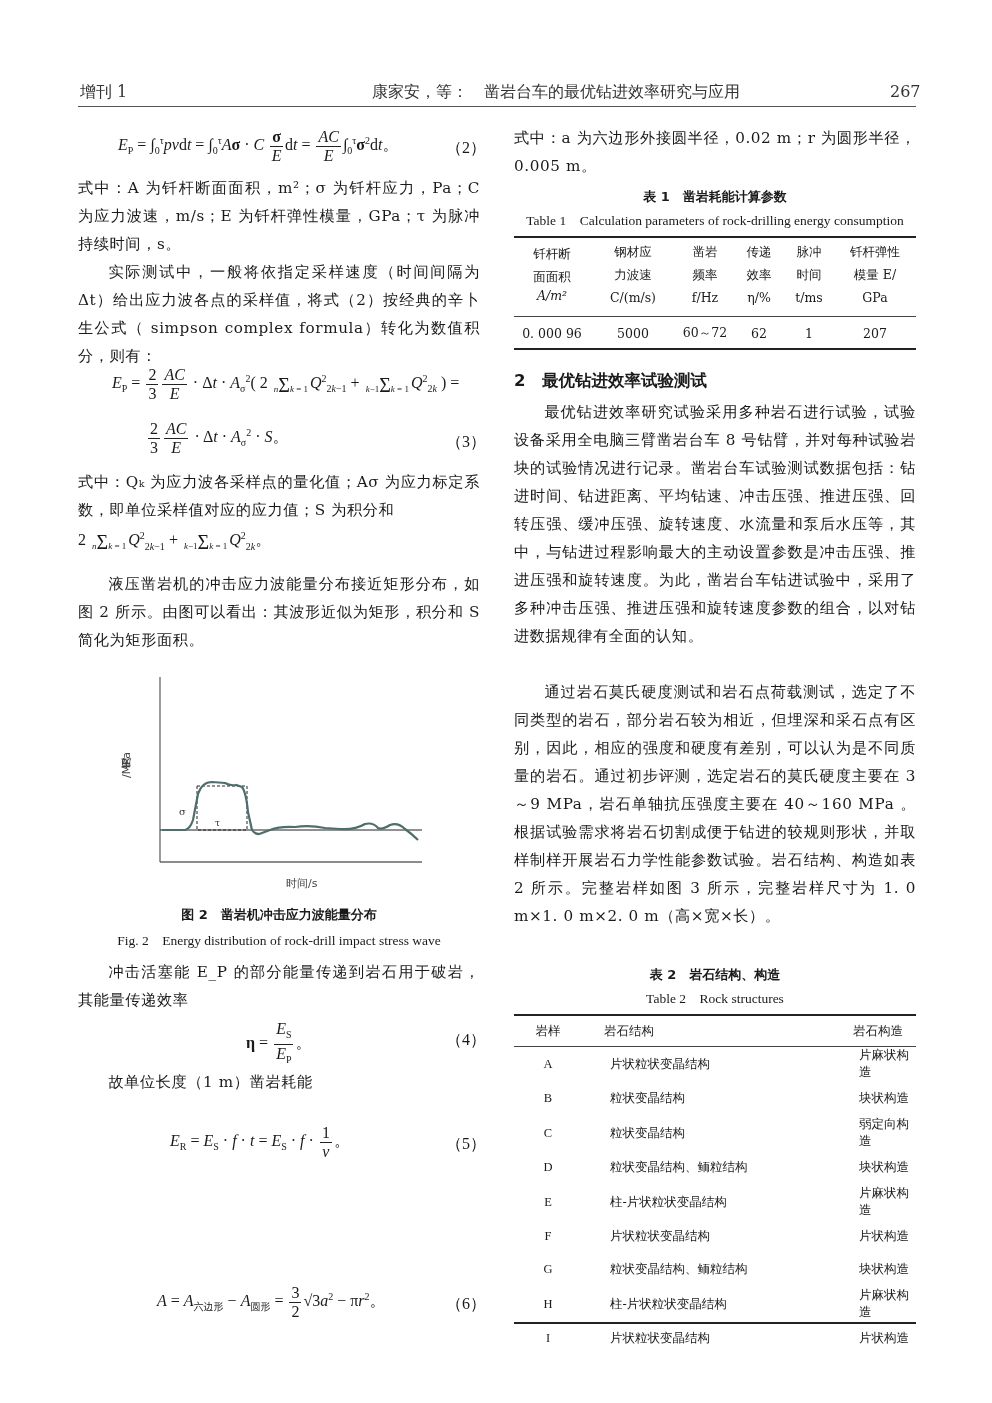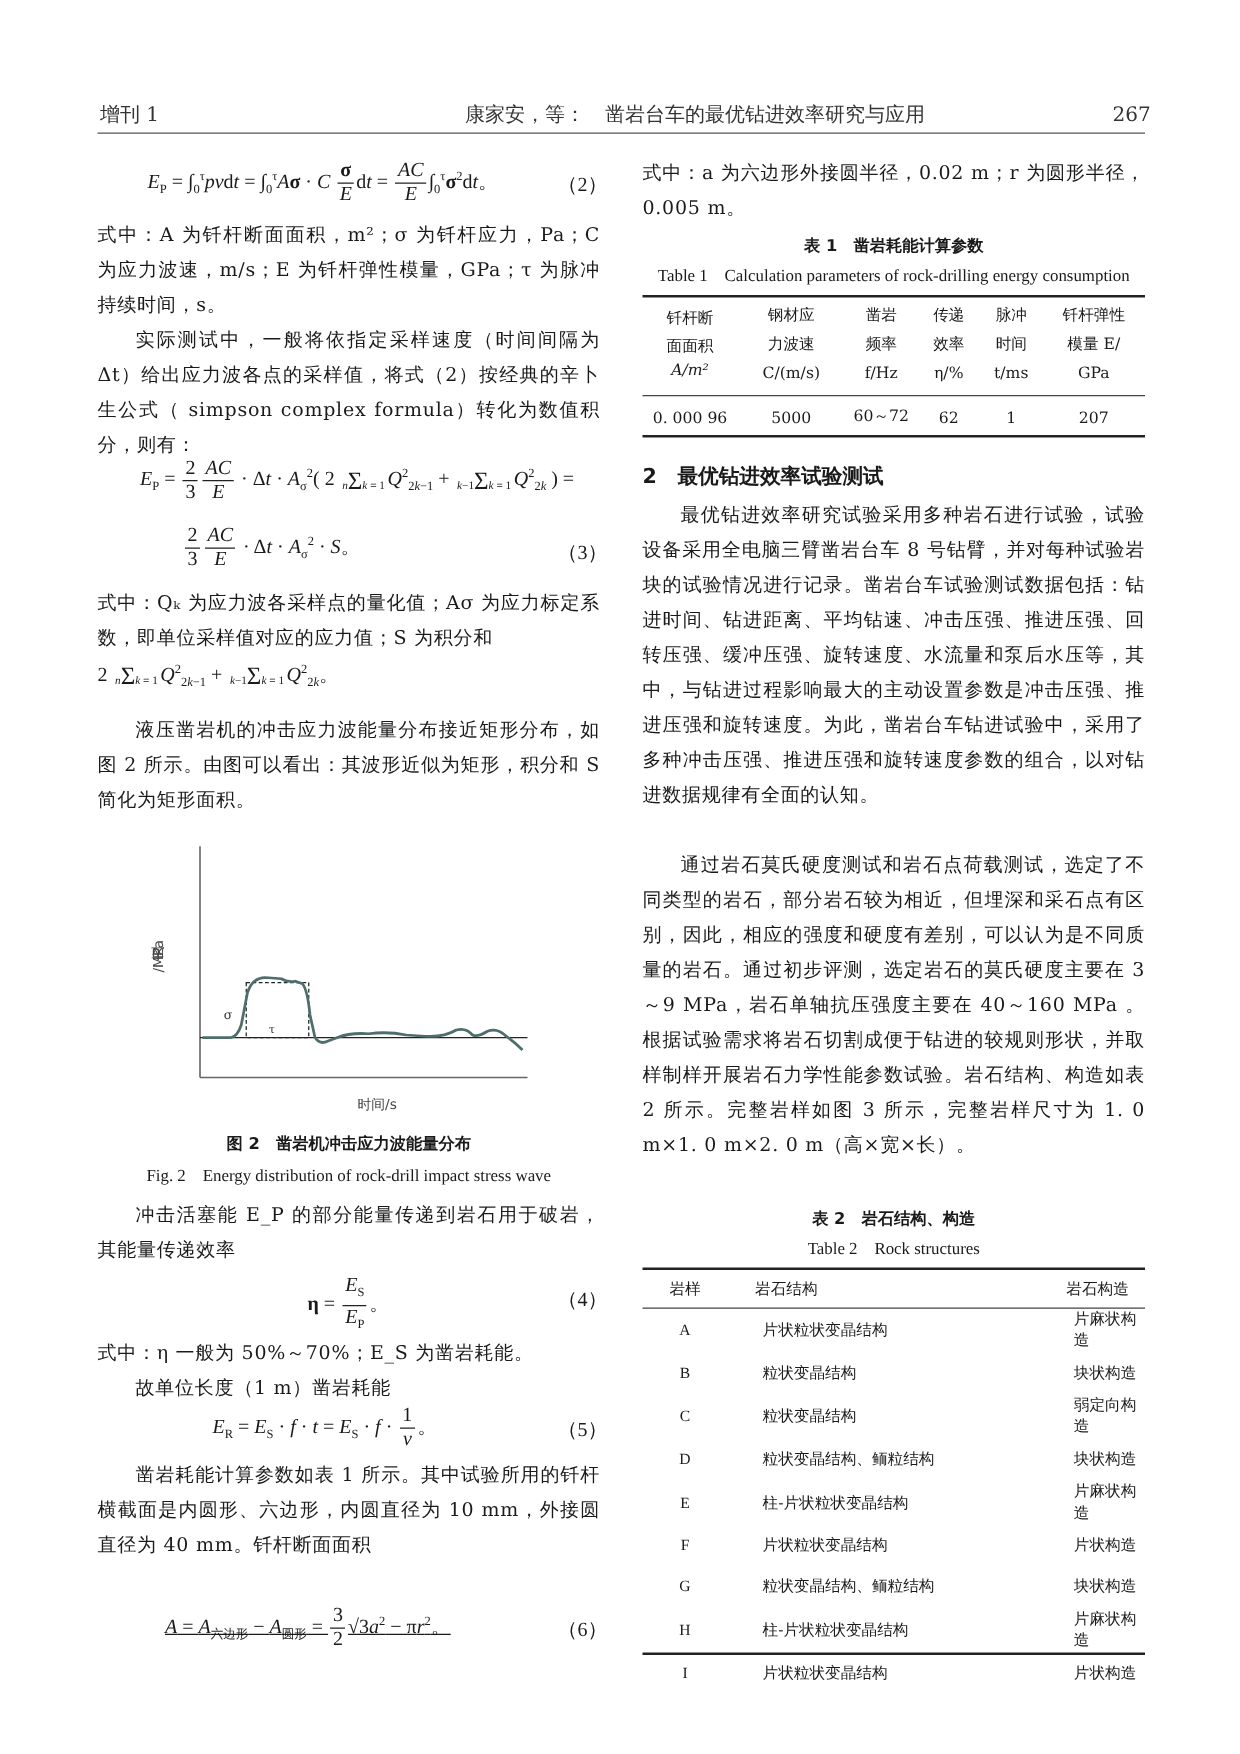--- a/index.html
+++ b/index.html
@@ -92,34 +92,32 @@
 <div class="col colL" style="top:958px;">
   <p class="p ind">冲击活塞能 E_P 的部分能量传递到岩石用于破岩，其能量传递效率</p>
 </div>
 
 <div class="eq" style="left:246px; top:1020px;">
   <b>η</b> = <span class="frac"><span class="num"><i class="v">E</i><sub>S</sub></span><span><i class="v">E</i><sub>P</sub></span></span>。
 </div>
 <div class="eqno" style="left:446px; top:1030px;">（4）</div>
 
 <div class="col colL" style="top:1068px;">
-  <p class="p">式中：η 一般为 50%～70%；E_S 为凿岩耗能。</p>
   <p class="p ind">故单位长度（1 m）凿岩耗能</p>
 </div>
 
 <div class="eq" style="left:170px; top:1124px;">
   <i class="v">E</i><sub>R</sub> = <i class="v">E</i><sub>S</sub> · <i class="v">f</i> · <i class="v">t</i> = <i class="v">E</i><sub>S</sub> · <i class="v">f</i> · <span class="frac"><span class="num">1</span><span><i class="v">v</i></span></span>。
 </div>
 <div class="eqno" style="left:446px; top:1134px;">（5）</div>
 
 <div class="col colL" style="top:1166px;">
-  <p class="p ind">凿岩耗能计算参数如表 1 所示。其中试验所用的钎杆横截面是内圆形、六边形，内圆直径为 10 mm，外接圆直径为 40 mm。钎杆断面面积</p>
-</div>
-
-<div class="eq" style="left:132px; top:1284px;text-decoration:underline;">
+</div>
+
+<div class="eq" style="left:157px; top:1284px;">
   <i class="v">A</i> = <i class="v">A</i><sub>六边形</sub> − <i class="v">A</i><sub>圆形</sub> = <span class="frac"><span class="num">3</span><span>2</span></span>√3<i class="v">a</i><sup>2</sup> − π<i class="v">r</i><sup>2</sup>。
 </div>
 <div class="eqno" style="left:446px; top:1294px;">（6）</div>
 
 <div class="col colR" style="top:124px;">
   <p class="p">式中：a 为六边形外接圆半径，0.02 m；r 为圆形半径，0.005 m。</p>
 </div>
 
 <div class="abs cap-cn" style="left:514px; top:188px; width:402px;">表 1　凿岩耗能计算参数</div>
 <div class="abs cap-en" style="left:514px; top:212px; width:402px;">Table 1　Calculation parameters of rock-drilling energy consumption</div>

